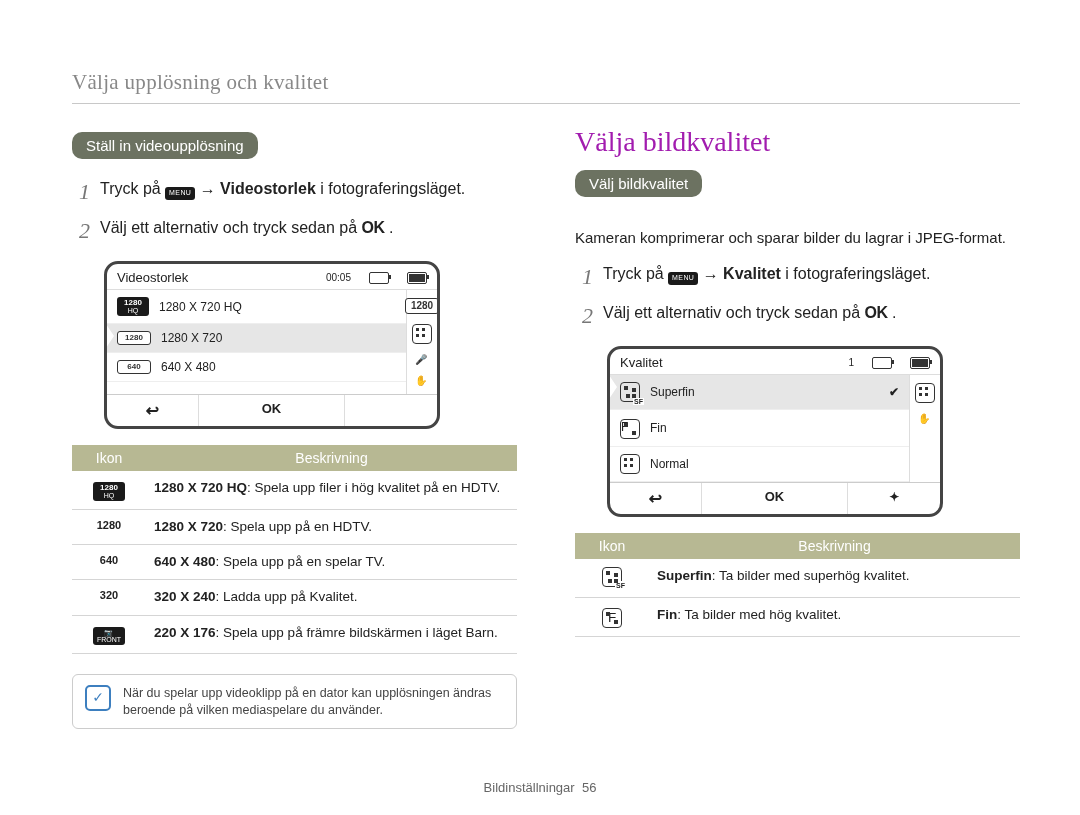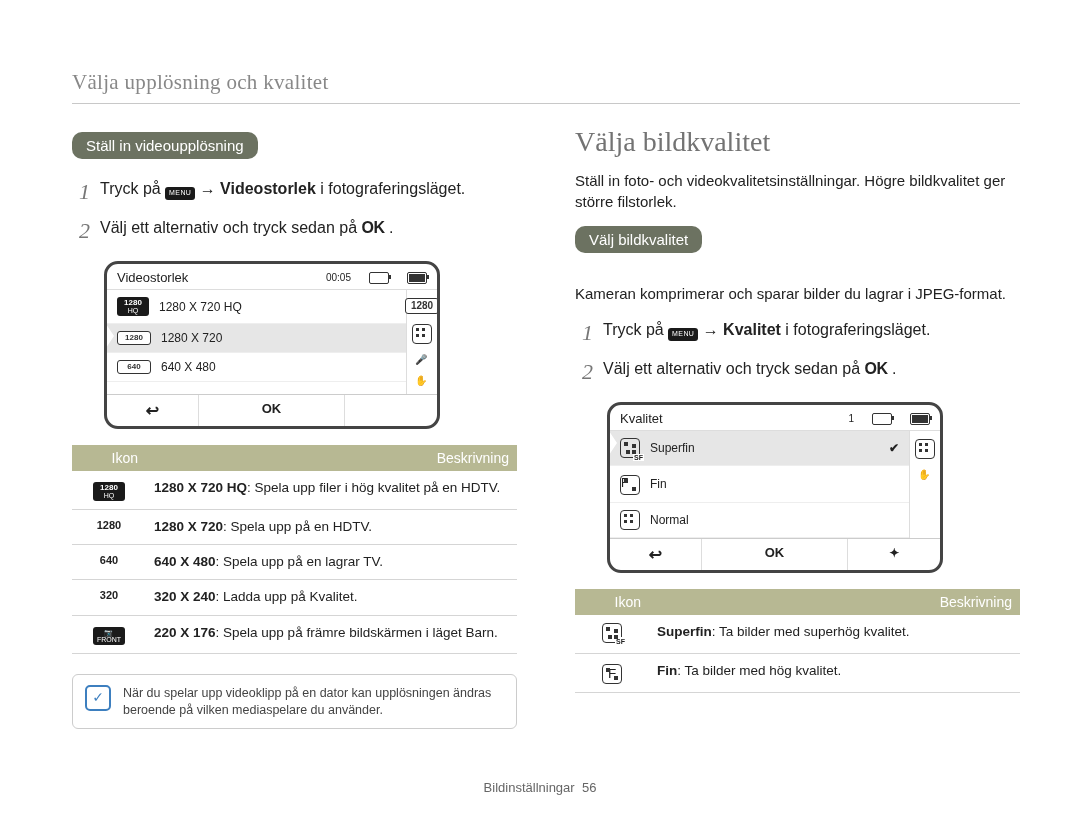--- a/index.html
+++ b/index.html
@@ -184,21 +184,21 @@
   .desc-table {
     width: 100%;
     border-collapse: collapse;
     font-size: 13.5px;
     margin-top: 6px;
   }
   .desc-table th {
     background: #b7b893;
     color: #fff;
     font-weight: normal;
-    text-align: right;
+    text-align: center;
     padding: 5px 8px;
     font-size: 14px;
   }
   .desc-table th:first-child { width: 58px; }
   .desc-table td {
     border-bottom: 1px solid #d5d5d5;
     padding: 8px 8px;
     vertical-align: top;
     line-height: 1.35;
   }
@@ -227,21 +227,21 @@
     display: flex;
     align-items: center;
     justify-content: center;
     font-size: 14px;
     flex-shrink: 0;
   }
 
   
   .section-title {
     font-family: Georgia, 'Times New Roman', serif;
-    color: #737373;
+    color: #a21caf;
     font-size: 28px;
     font-weight: 400;
     margin: -6px 0 12px 0;
   }
   .para {
     font-size: 15px;
     line-height: 1.4;
     margin: 0 0 14px 0;
   }
 
@@ -376,21 +376,21 @@
                   <span class="sub">HQ</span>
                 </span></td>
           <td><span class="desc-bold">1280 X 720 HQ</span><span>: Spela upp filer i hög kvalitet på en HDTV.</span></td>
         </tr>
         <tr>
           <td class="iconcell">1280</td>
           <td><span class="desc-bold">1280 X 720</span><span>: Spela upp på en HDTV.</span></td>
         </tr>
         <tr>
           <td class="iconcell">640</td>
-          <td><span class="desc-bold">640 X 480</span><span>: Spela upp på en lagrar TV.</span></td>
+          <td><span class="desc-bold">640 X 480</span><span>: Spela upp på en spelar TV.</span></td>
         </tr>
         <tr>
           <td class="iconcell">320</td>
           <td><span class="desc-bold">320 X 240</span><span>: Ladda upp på Kvalitet.</span></td>
         </tr>
         <tr>
           <td class="iconcell"><span class="badge dark" style="font-size:7px;">📷<span class="sub">FRONT</span></span></td>
           <td><span class="desc-bold">220 X 176</span><span>: Spela upp på främre bildskärmen i läget Barn.</span></td>
         </tr>
       </tbody>
@@ -399,21 +399,20 @@
       <div class="note">
         <div class="note-ico">✓</div>
         <div>När du spelar upp videoklipp på en dator kan upplösningen ändras beroende på vilken mediaspelare du använder.</div>
       </div>
     </div>
 
     <div class="col">
 
       <div class="section-title">Välja bildkvalitet</div>
 
-      <p class="para">Ställ in foto- och videokvalitetsinställningar. Högre bildkvalitet ger större filstorlek.</p>
 
       <span class="pill">Välj bildkvalitet</span>
 
       <p class="para" style="margin-top:20px;">Kameran komprimerar och sparar bilder du lagrar i JPEG-format.</p>
 
       <div class="steps">
         <div class="step">
           <span class="num">1</span>
           <span class="txt">
             <span>Tryck på </span>

